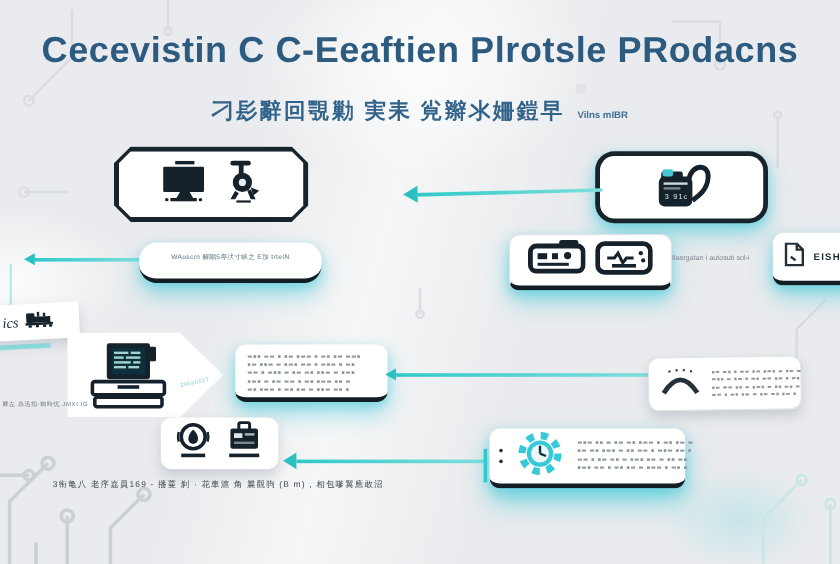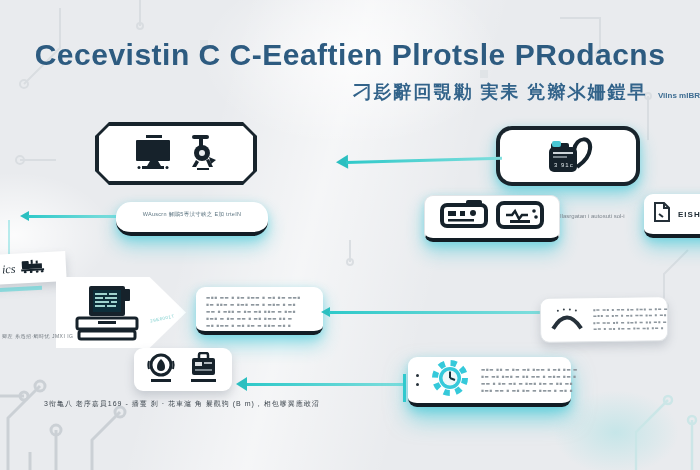--- a/index.html
+++ b/index.html
@@ -9,23 +9,23 @@
     background-image:
       radial-gradient(90px 60px at 88% 92%, rgba(56,207,209,0.20), transparent 70%),
       radial-gradient(140px 90px at 2% 50%, rgba(255,255,255,0.85), transparent 70%),
       radial-gradient(200px 120px at 50% 12%, rgba(255,255,255,0.7), transparent 75%),
       linear-gradient(105deg, rgba(255,255,255,0) 30%, rgba(255,255,255,0.55) 45%, rgba(255,255,255,0) 62%);
   }
   .abs{position:absolute;}
   .z{z-index:2;}
   #bgsvg{position:absolute;left:0;top:0;z-index:0;}
 
-  .title{left:0;top:38px;width:700px;text-align:center;font-size:30px;font-weight:700;
+  .title{left:0;top:26px;width:700px;text-align:center;font-size:30px;font-weight:700;
     color:#2d5b80;letter-spacing:0.5px;}
-  .subtitle{left:0;top:80px;width:700px;text-align:right;color:#32638a;}
+  .subtitle{left:0;top:80px;width:700px;text-align:center;color:#32638a;}
   .subtitle .cjk{font-size:18px;font-weight:700;letter-spacing:2px;}
   .subtitle .note{font-size:8px;font-weight:700;color:#3e6d92;margin-left:6px;}
 
   .node-dark{background:#18242c;}
   .oct{clip-path:polygon(14px 0,calc(100% - 14px) 0,100% 14px,100% calc(100% - 14px),calc(100% - 14px) 100%,14px 100%,0 calc(100% - 14px),0 14px);}
   .oct-in{clip-path:polygon(10px 0,calc(100% - 10px) 0,100% 10px,100% calc(100% - 10px),calc(100% - 10px) 100%,10px 100%,0 calc(100% - 10px),0 10px);}
   .glow{box-shadow:0 10px 18px rgba(47,198,214,0.45), 0 3px 8px rgba(47,198,214,0.35);}
   .glow-strong{box-shadow:0 12px 22px rgba(47,198,214,0.55), 0 4px 10px rgba(47,198,214,0.4);}
   .softshadow{box-shadow:0 5px 10px rgba(120,130,142,0.3);}
 

